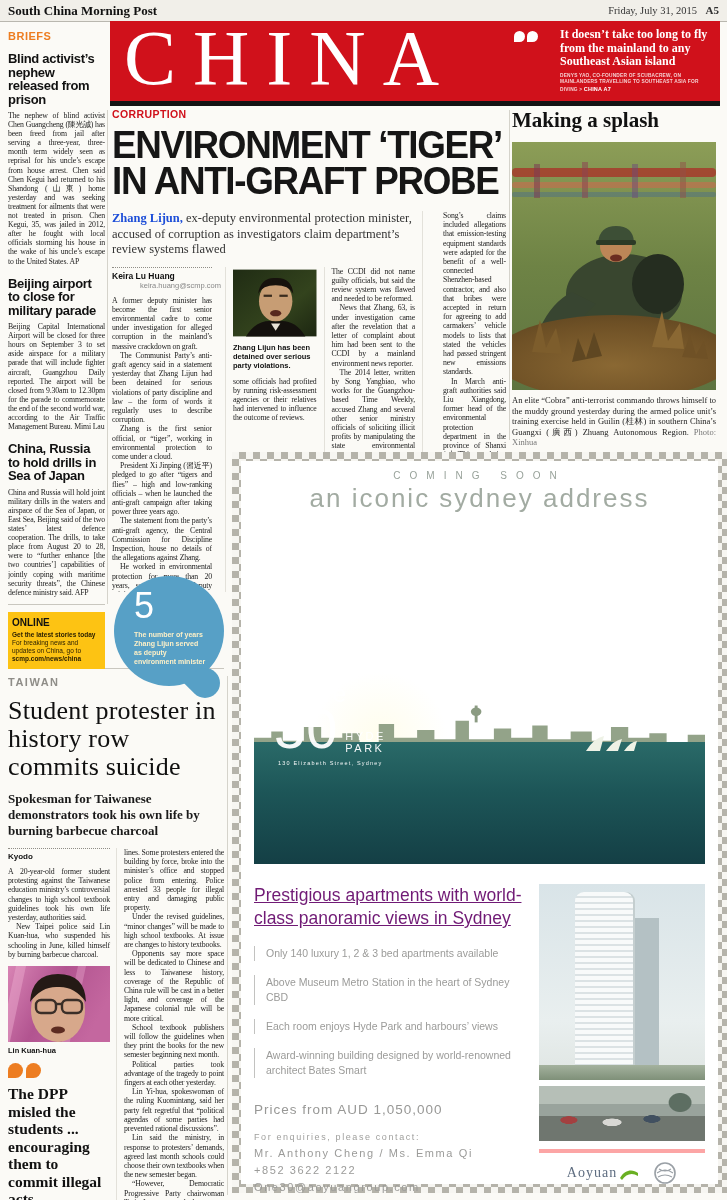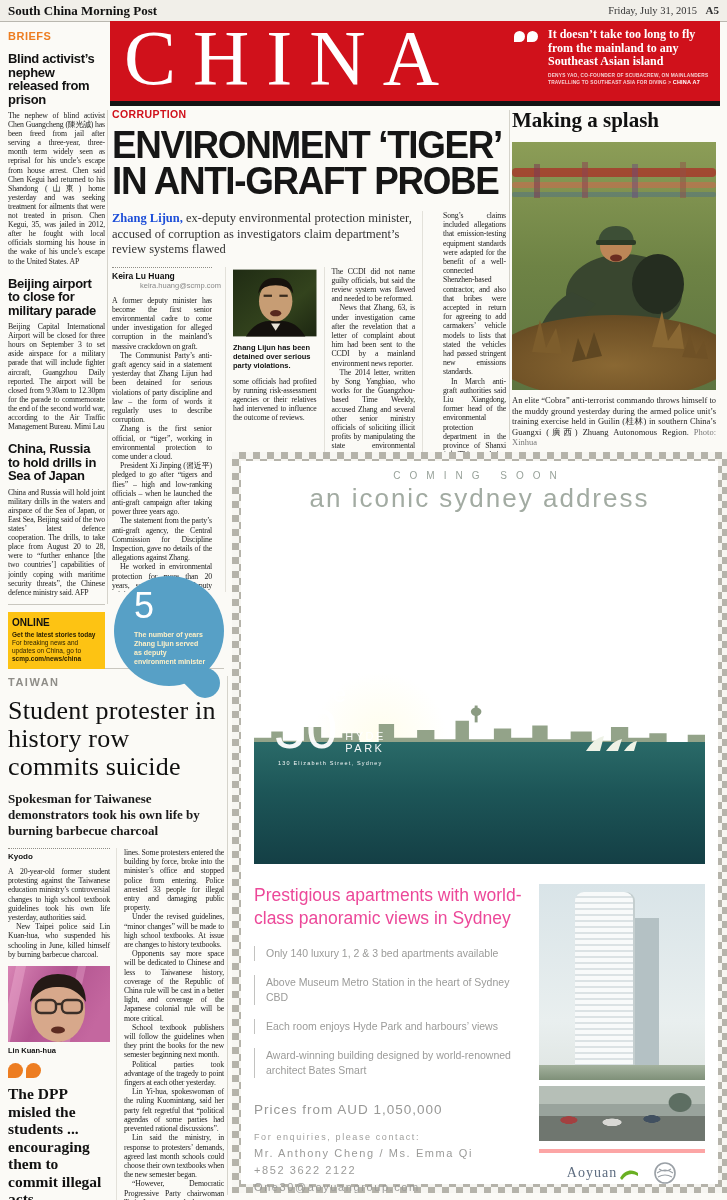--- a/index.html
+++ b/index.html
@@ -7,21 +7,21 @@
         font-family:"Liberation Serif",serif;color:#1e1e1e;}
   
   .topbar{position:absolute;left:0;top:0;width:727px;height:21px;background:#f1efe9;border-bottom:1px solid #b9b7af;}
   .pub{position:absolute;left:8px;top:3px;font:bold 13px/15px "Liberation Serif",serif;color:#111;text-align:right;}
   .dateline{position:absolute;right:30px;top:5px;font:10.5px "Liberation Serif",serif;color:#333;}
   .pageno{position:absolute;right:8px;top:4px;font:bold 11px "Liberation Serif",serif;color:#333;}
   
   .masthead{position:absolute;left:110px;top:21px;width:610px;height:80px;background:#d0111b;}
   .mast-black{position:absolute;left:110px;top:101px;width:610px;height:5px;background:#141414;}
   .china{position:absolute;left:14px;top:-7px;font:78px/88px "Liberation Serif",serif;letter-spacing:17px;color:#fff;}
-  .mast-quote{position:absolute;right:6px;top:7px;width:200px;display:flex;gap:10px;}
+  .mast-quote{position:absolute;right:6px;top:7px;width:200px;display:flex;gap:22px;}
   .qmarks{display:flex;gap:2px;padding-top:3px;}
   .qmark{width:11px;height:11px;background:#fff;border-radius:50% 50% 50% 0;}
   .mq-text{font:bold 12px/13.5px "Liberation Serif",serif;color:#fff;}
   .mq-attr{margin-top:4px;font:bold 4.8px/6.5px "Liberation Sans",sans-serif;color:rgba(255,255,255,.8);letter-spacing:.2px;}
   .mq-attr b{color:#fff;font-size:5.5px;}
   
   .vr{position:absolute;width:1px;background:#d5d3cb;}
   .hr{position:absolute;height:1px;background:#c9c7bf;}
   
   .briefs{position:absolute;left:8px;top:30px;width:97px;height:578px;overflow:hidden;}
@@ -96,21 +96,21 @@
   .water{position:absolute;left:0;top:64%;width:100%;bottom:0;background:linear-gradient(180deg,#2a6a68 0%,#1d5658 40%,#143f45 100%);}
   .sails{position:absolute;right:14%;top:62%;width:60px;height:16px;}
   .syd-logo{position:absolute;left:20px;top:47%;color:rgba(255,255,255,.95);}
   .logo-one{font:24px/20px "Liberation Sans",sans-serif;letter-spacing:3px;margin-left:26px;}
   .logo-row{display:flex;align-items:flex-end;gap:7px;}
   .logo-30{font:56px/50px "Liberation Sans",sans-serif;letter-spacing:1px;}
   .logo-hp span{display:block;font:11px/12px "Liberation Sans",sans-serif;letter-spacing:2.5px;}
   .logo-addr{font:5.5px "Liberation Sans",sans-serif;letter-spacing:1.2px;margin-top:6px;margin-left:4px;}
   .ad-cols{display:flex;margin-top:20px;}
   .ad-left{flex:1;padding-right:14px;}
-  .ad-heading{font:17.5px/23px "Liberation Sans",sans-serif;color:#ec4899;margin-bottom:16px;}
+  .ad-heading{font:17.5px/23px "Liberation Sans",sans-serif;color:#701a75;margin-bottom:16px;text-decoration:underline;}
   .bullet{display:flex;margin-bottom:14px;font:10.5px/15px "Liberation Sans",sans-serif;color:#9b9b99;}
   .bullet .bar{border-left:1px solid #c2c2c0;margin-right:11px;}
   .price{font:13.5px "Liberation Sans",sans-serif;color:#989896;letter-spacing:1px;margin-top:24px;}
   .c-intro{font:9px "Liberation Sans",sans-serif;color:#a0a09e;letter-spacing:1.6px;margin-top:15px;}
   .c-line{font:11px "Liberation Sans",sans-serif;color:#9b9b99;letter-spacing:1.6px;margin-top:5px;}
   .ad-right{width:166px;}
   .tower{position:relative;height:196px;background:linear-gradient(180deg,#d9e4e8 0%,#e9efef 70%,#dfe5e2 100%);overflow:hidden;}
   .tower-main{position:absolute;left:36px;top:8px;width:58px;bottom:0;border-radius:9px 9px 0 0;
       background:repeating-linear-gradient(180deg,#f8fafa 0 4px,#dbe2e4 4px 6px);box-shadow:2px 0 0 #c4cecf;}
   .tower-wing{position:absolute;left:96px;top:34px;width:24px;bottom:0;background:#b4c1c4;}
@@ -201,21 +201,21 @@
           <div class="c1">
             <div class="dotrule byline">
               <div class="by-name">Keira Lu Huang</div>
               <div class="by-mail">keira.huang@scmp.com</div>
             </div>
             <div class="newsbody">
                 <p>A former deputy minister has become the first senior environmental cadre to come under investigation for alleged corruption in the mainland’s massive crackdown on graft.</p>
                 <p>The Communist Party’s anti-graft agency said in a statement yesterday that Zhang Lijun had been detained for serious violations of party discipline and law – the form of words it regularly uses to describe corruption.</p>
                 <p>Zhang is the first senior official, or “tiger”, working in environmental protection to come under a cloud.</p>
                 <p>President Xi Jinping (習近平) pledged to go after “tigers and flies” – high and low-ranking officials – when he launched the anti-graft campaign after taking power three years ago.</p>
-                <p>The statement from the party’s anti-graft agency, the Central Commission for Discipline Inspection, gave no details of the allegations against Zhang.</p>
+                <p>The statement from the party’s anti-graft agency, the Central Commission for Discipline Inspection, house no details of the allegations against Zhang.</p>
                 <p>He worked in environmental protection for more than 20 years, serving as the deputy minister from 2008 to 2013.</p>
               </div>
           </div>
           <div class="c2">
             <svg class="photo" viewBox="0 0 90 72" width="90" height="72">
               <defs>
                 <linearGradient id="zbg" x1="0" y1="0" x2="1" y2="1">
                   <stop offset="0" stop-color="#202c14"></stop>
                     <stop offset=".6" stop-color="#33431d"></stop>
                     <stop offset="1" stop-color="#1c2611"></stop>

